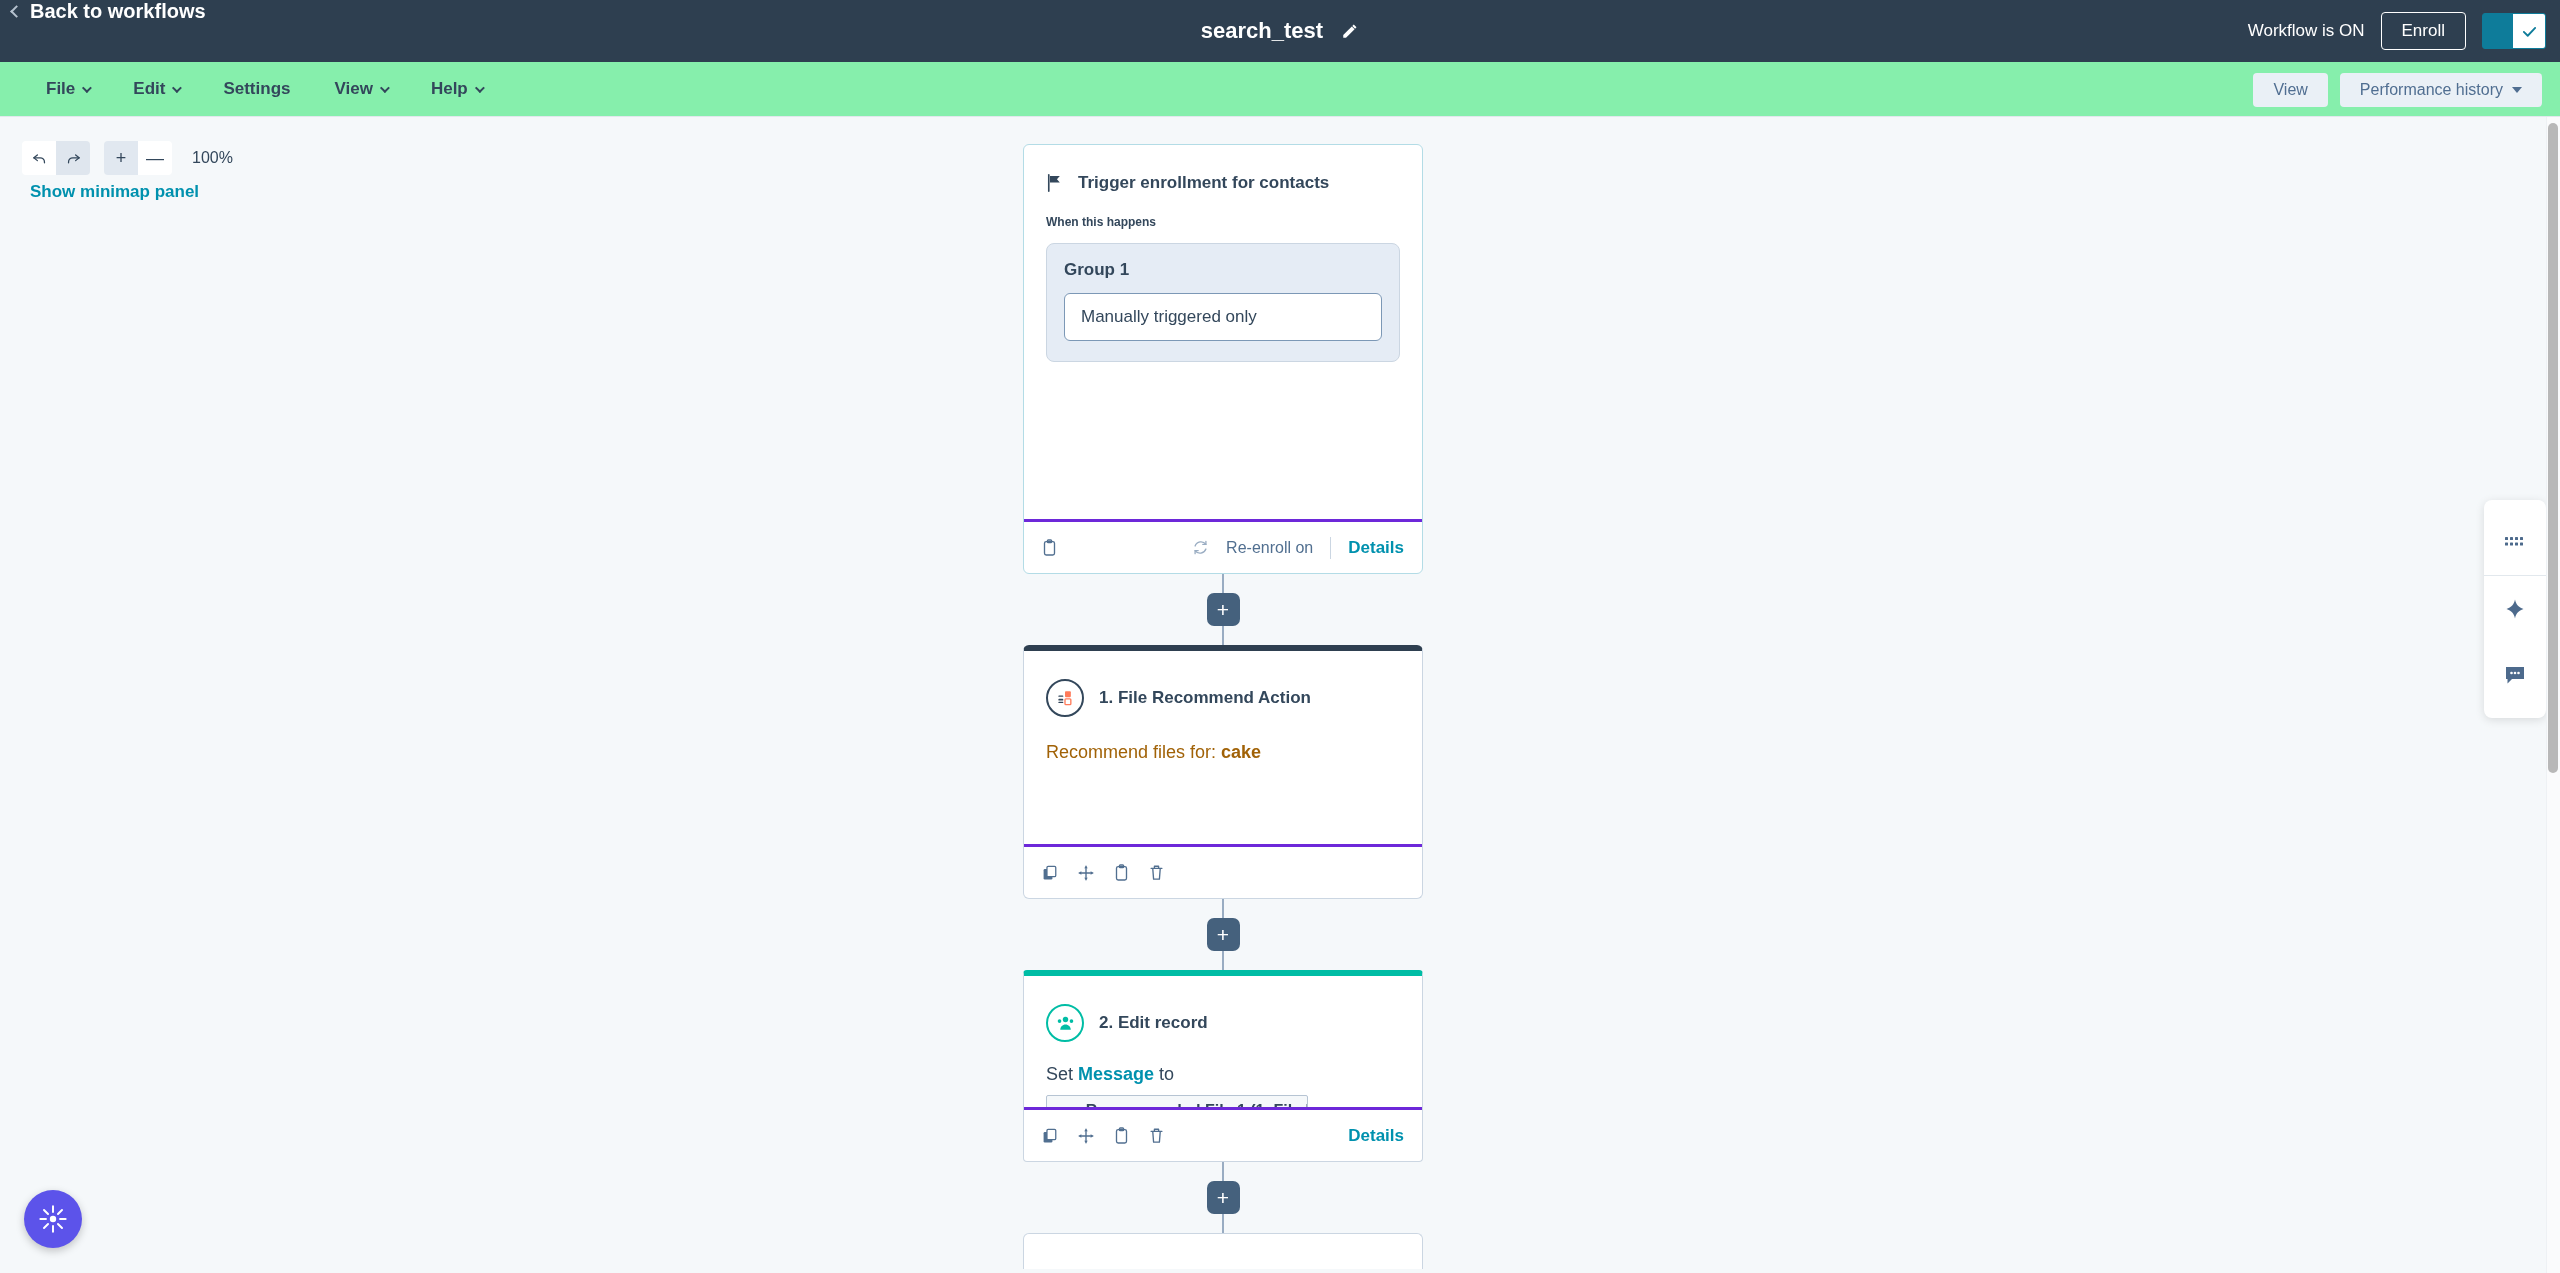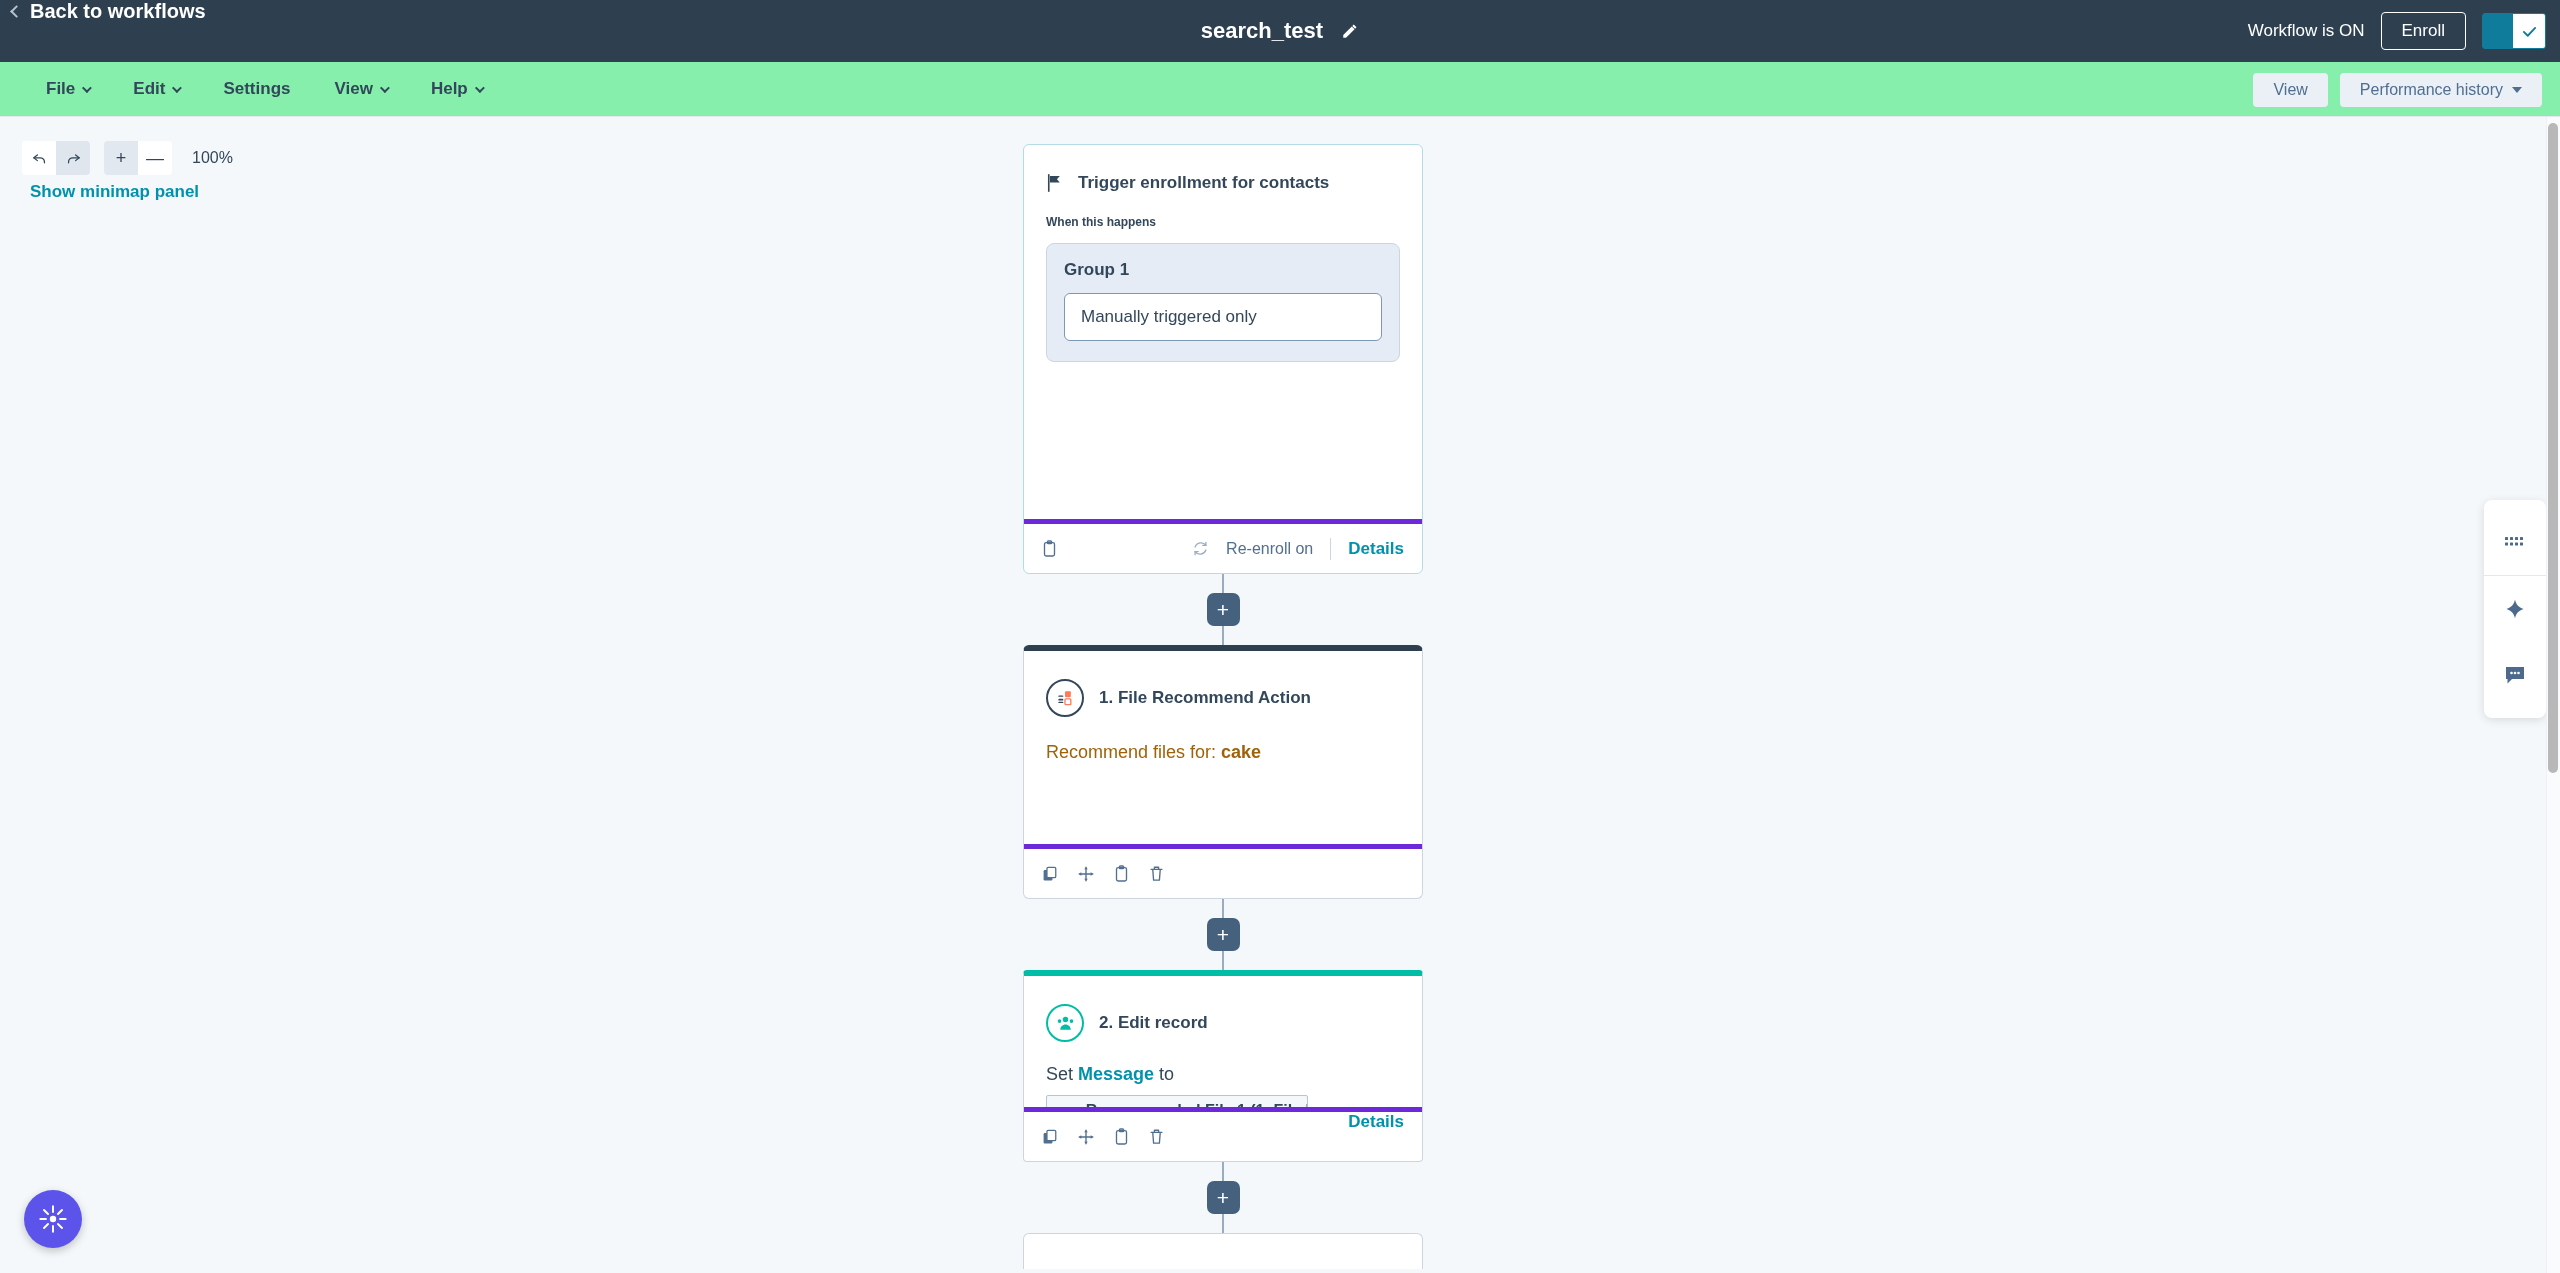--- a/index.html
+++ b/index.html
@@ -172,23 +172,23 @@
     font-size: 17px; font-weight: bold; color: #33475b;
     margin-bottom: 13px;
   }
   .filter-chip {
     background: #ffffff; border: 1px solid #7c98b6;
     border-radius: 6px; padding: 13px 16px;
     font-size: 17px; color: #33475b;
   }
 
   .card-footer {
-    border-top: 5px solid #6d28d9;
+    border-top: 3px solid #6d28d9;
     height: 54px; padding: 0 18px;
-    display: flex; justify-content: space-between;
+    display: flex; align-items: center; justify-content: space-between;
   }
   .footer-left { display: flex; align-items: center; gap: 20px; }
   .footer-right {
     display: flex; align-items: center; gap: 17px;
     color: #516f90; font-size: 16px;
   }
   .icon-btn {
     background: none; border: none; cursor: pointer;
     display: flex; align-items: center; padding: 0;
     line-height: 0;

